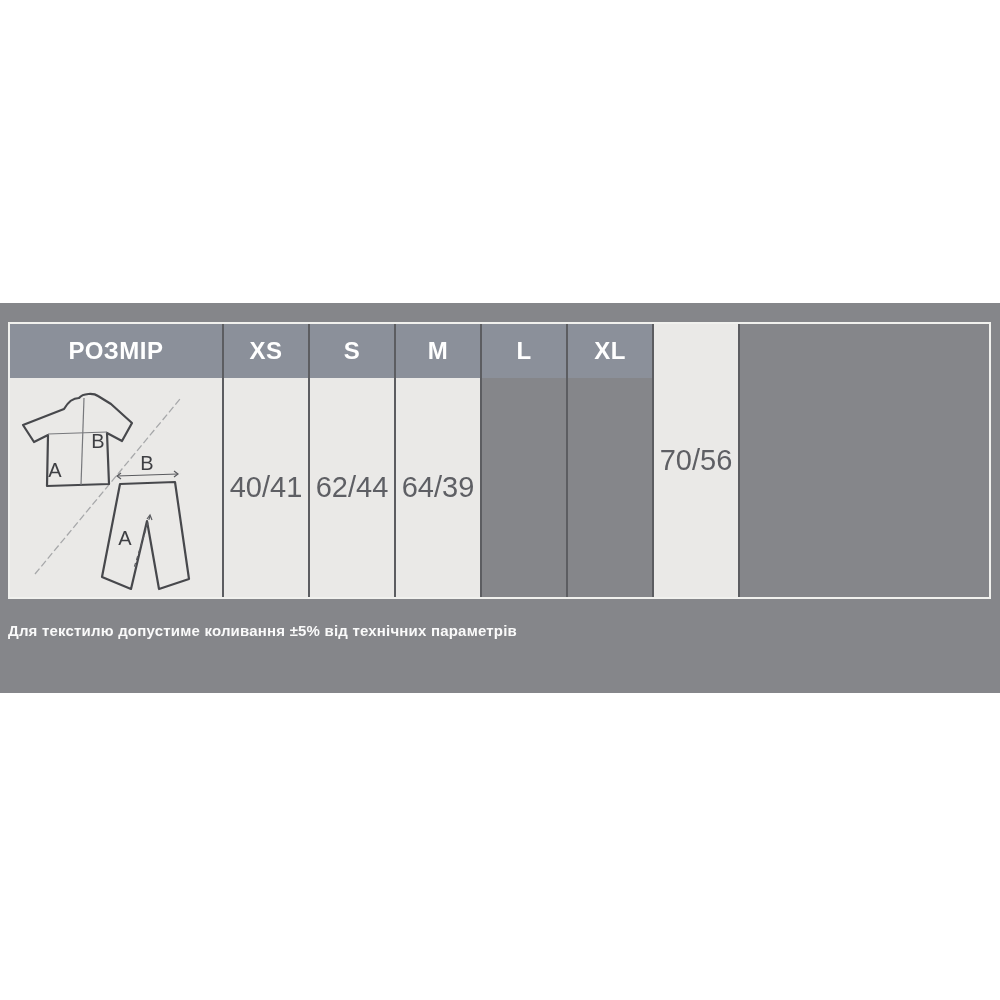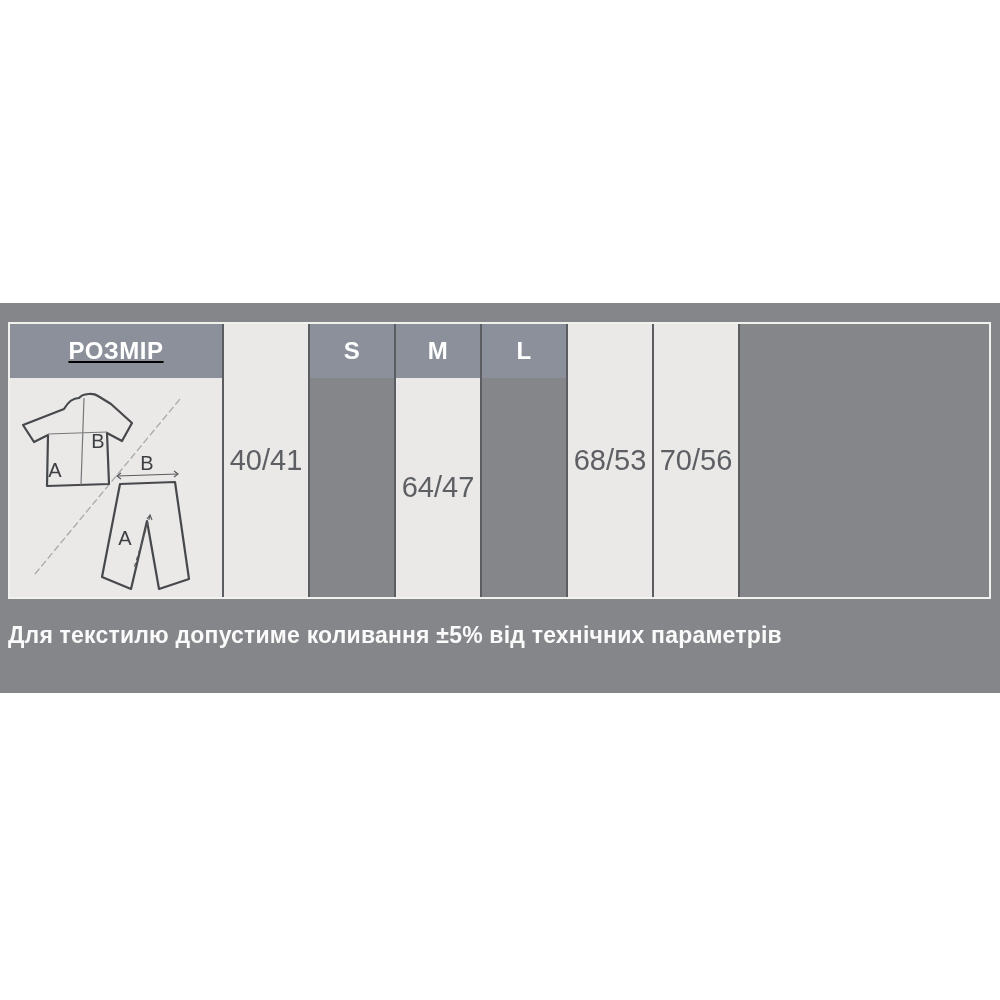--- a/index.html
+++ b/index.html
@@ -10,36 +10,36 @@
     position:absolute; left:0; top:303px; width:1000px; height:390px;
     background:#85868a;
   }
 
   .size-table {
     position:absolute; left:8px; top:322px; width:983px; height:277px;
     border:2px solid #f1f1ee;
     display:flex; background:#85868a;
   }
   .col { display:flex; flex-direction:column; border-right:2px solid #5c5d61; }
-  .col.name-col { width:214px;text-decoration:underline; }
+  .col.name-col { width:214px; }
   .col.size-col { width:86px; }
   .col .th {
     height:54px; background:#8b909a; color:#ffffff;
     font-weight:bold; font-size:24px; letter-spacing:0.5px;
     display:flex; align-items:center; justify-content:center;
   }
   .col .td {
     flex:1; background:#eae9e7; color:#5e5f64; font-size:29px;
     display:flex; align-items:center; justify-content:center;
   }
   .filler { flex:1; background:#85868a; }
 
   .note {
     position:absolute; left:8px; top:622px; width:980px;
-    color:#fafafa; font-weight:bold; font-size:23px; letter-spacing:0.2px;
+    color:#fafafa; font-weight:bold; font-size:15px; letter-spacing:0.2px;
   }
 
   .diagram-svg { width:100%; height:100%; display:block; }
   .garment-label { font-family:"Liberation Sans", sans-serif; font-size:20px; fill:#3e3f43; }
 </style>
 </head>
 <body>
 
 <div class="stage">
 
@@ -70,38 +70,40 @@
             <line x1="140" y1="138" x2="124" y2="190" stroke="#5a5b5f" stroke-width="1.2" stroke-dasharray="4,3"></line>
             <path d="M 137,141 L 140,137 L 142,142" fill="none" stroke="#5a5b5f" stroke-width="1.2"></path>
             <text class="garment-label" x="137" y="92" text-anchor="middle">B</text>
             <text class="garment-label" x="115" y="167" text-anchor="middle">A</text>
           </g>
         </svg>
       </div>
     </div>
 
     <div class="col size-col">
+      <div class="th">XS</div>
       <div class="td">40/41</div>
     </div>
 
     <div class="col size-col">
       <div class="th">S</div>
+      <div class="td">62/44</div>
     </div>
 
     <div class="col size-col">
       <div class="th">M</div>
-      <div class="td">64/47</div>
+      <div class="td">64/39</div>
     </div>
 
     <div class="col size-col">
       <div class="th">L</div>
     </div>
 
     <div class="col size-col">
-      <div class="td">68/53</div>
+      <div class="th">XL</div>
     </div>
 
     <div class="col size-col">
       <div class="td">70/56</div>
     </div>
 
     <div class="filler"></div>
   </div>
 
   <div class="note">Для текстилю допустиме коливання ±5% від технічних параметрів</div>

